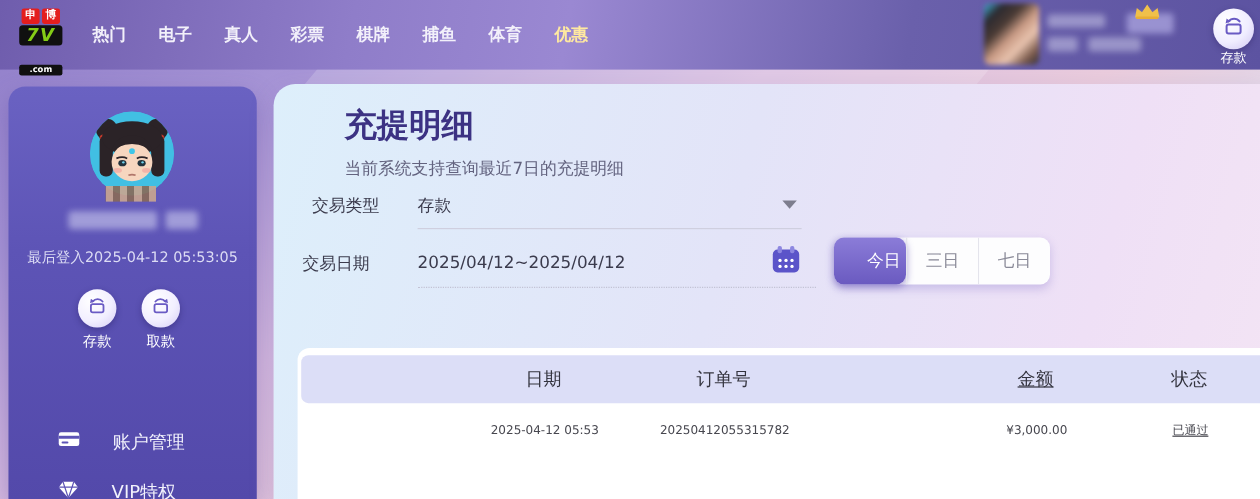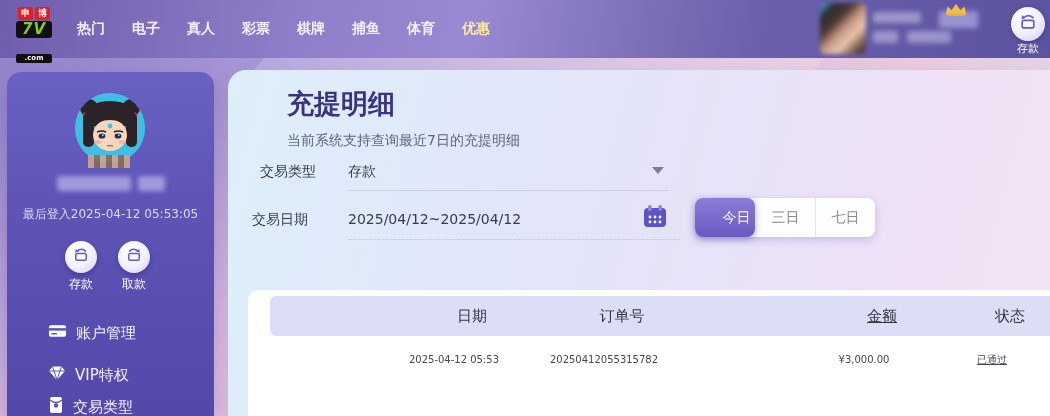--- a/index.html
+++ b/index.html
@@ -48,21 +48,21 @@
     background:repeating-linear-gradient(90deg,#caa68f 0 6px,#8a6a58 6px 12px);
     filter:blur(.5px); }
   .sb-lastlogin { position:absolute; left:0; top:134px; width:100%; text-align:center;
     color:#dcdcf4; font-size:12px; }
   .sb-circle { position:absolute; width:32px; height:32px; border-radius:50%;
     background:radial-gradient(circle at 35% 30%,#ffffff 0%,#f2efff 55%,#d4cbf4 100%);
     display:flex; align-items:center; justify-content:center; cursor:pointer;
     box-shadow:0 2px 5px rgba(30,20,80,.35); }
   .sb-circle-label { position:absolute; width:60px; text-align:center; color:#fff; font-size:12px; top:204px; }
   .sb-menu-item { position:absolute; left:0; width:100%; height:30px; display:flex; align-items:center;
-    padding-left:41px; gap:9px; cursor:pointer; color:#f2f2fc; font-size:15px; }
+    padding-left:41px; gap:27px; cursor:pointer; color:#f2f2fc; font-size:15px;margin-top:35px; }
 
   
   .main-card { position:absolute; left:228px; top:70px; width:822px; height:346px;
     background:linear-gradient(105deg,#ddeffb 0%,#e3e4f8 45%,#efe0f6 80%,#f3e4f4 100%);
     border-radius:18px 0 0 0; box-shadow:0 8px 20px rgba(110,90,180,.22); }
   .title-row { position:absolute; left:24px; top:16px; display:flex; align-items:baseline; gap:10px;flex-direction:column; }
   .page-title { font-size:27px; font-weight:bold; color:#3c3283; }
   .page-subtitle { font-size:14px; color:#63637f;margin-left:35px; }
   .f-label { position:absolute; font-size:14px; color:#3b3b4d; }
   .f-value { position:absolute; font-size:14px; color:#3b3b4d; }
@@ -76,21 +76,21 @@
   .seg-btn { width:60px; height:39px; display:flex; align-items:center; justify-content:center;
     font-size:14px; color:#8a8a98; cursor:pointer; border-left:1px solid #e4e4ec; }
   .seg-btn:first-child { border-left:none; border-radius:8px 0 0 8px; }
   .seg-btn:last-child { border-radius:0 8px 8px 0; }
   .seg-btn.active { background:linear-gradient(180deg,#8b7cd8 0%,#6a5ac0 100%); color:#fff;
     border-radius:8px; box-shadow:0 2px 6px rgba(80,60,170,.45);padding-left:23px; }
 
   
   .table-card { position:absolute; left:248px; top:290px; width:802px; height:126px;
     background:#fff; border-radius:10px 0 0 0; }
-  .t-header { position:absolute; left:22px; right:0; top:6px; height:40px;
+  .t-header { position:absolute; left:3px; right:0; top:6px; height:40px;
     background:#dcdef7; border-radius:6px 0 0 6px;padding-left:24px; }
   .t-cell { position:absolute; transform:translateX(-50%); white-space:nowrap; line-height:40px; }
   .t-header .t-cell { font-size:15px; color:#34343f; }
   .t-row { position:absolute; left:4px; right:0; top:50px; height:40px; }
   .t-row .t-cell { font-size:10px; color:#47474f; }
   .t-link { text-decoration:underline; cursor:pointer; color:#3f3f48; }
 </style>
 </head>
 <body>
 

